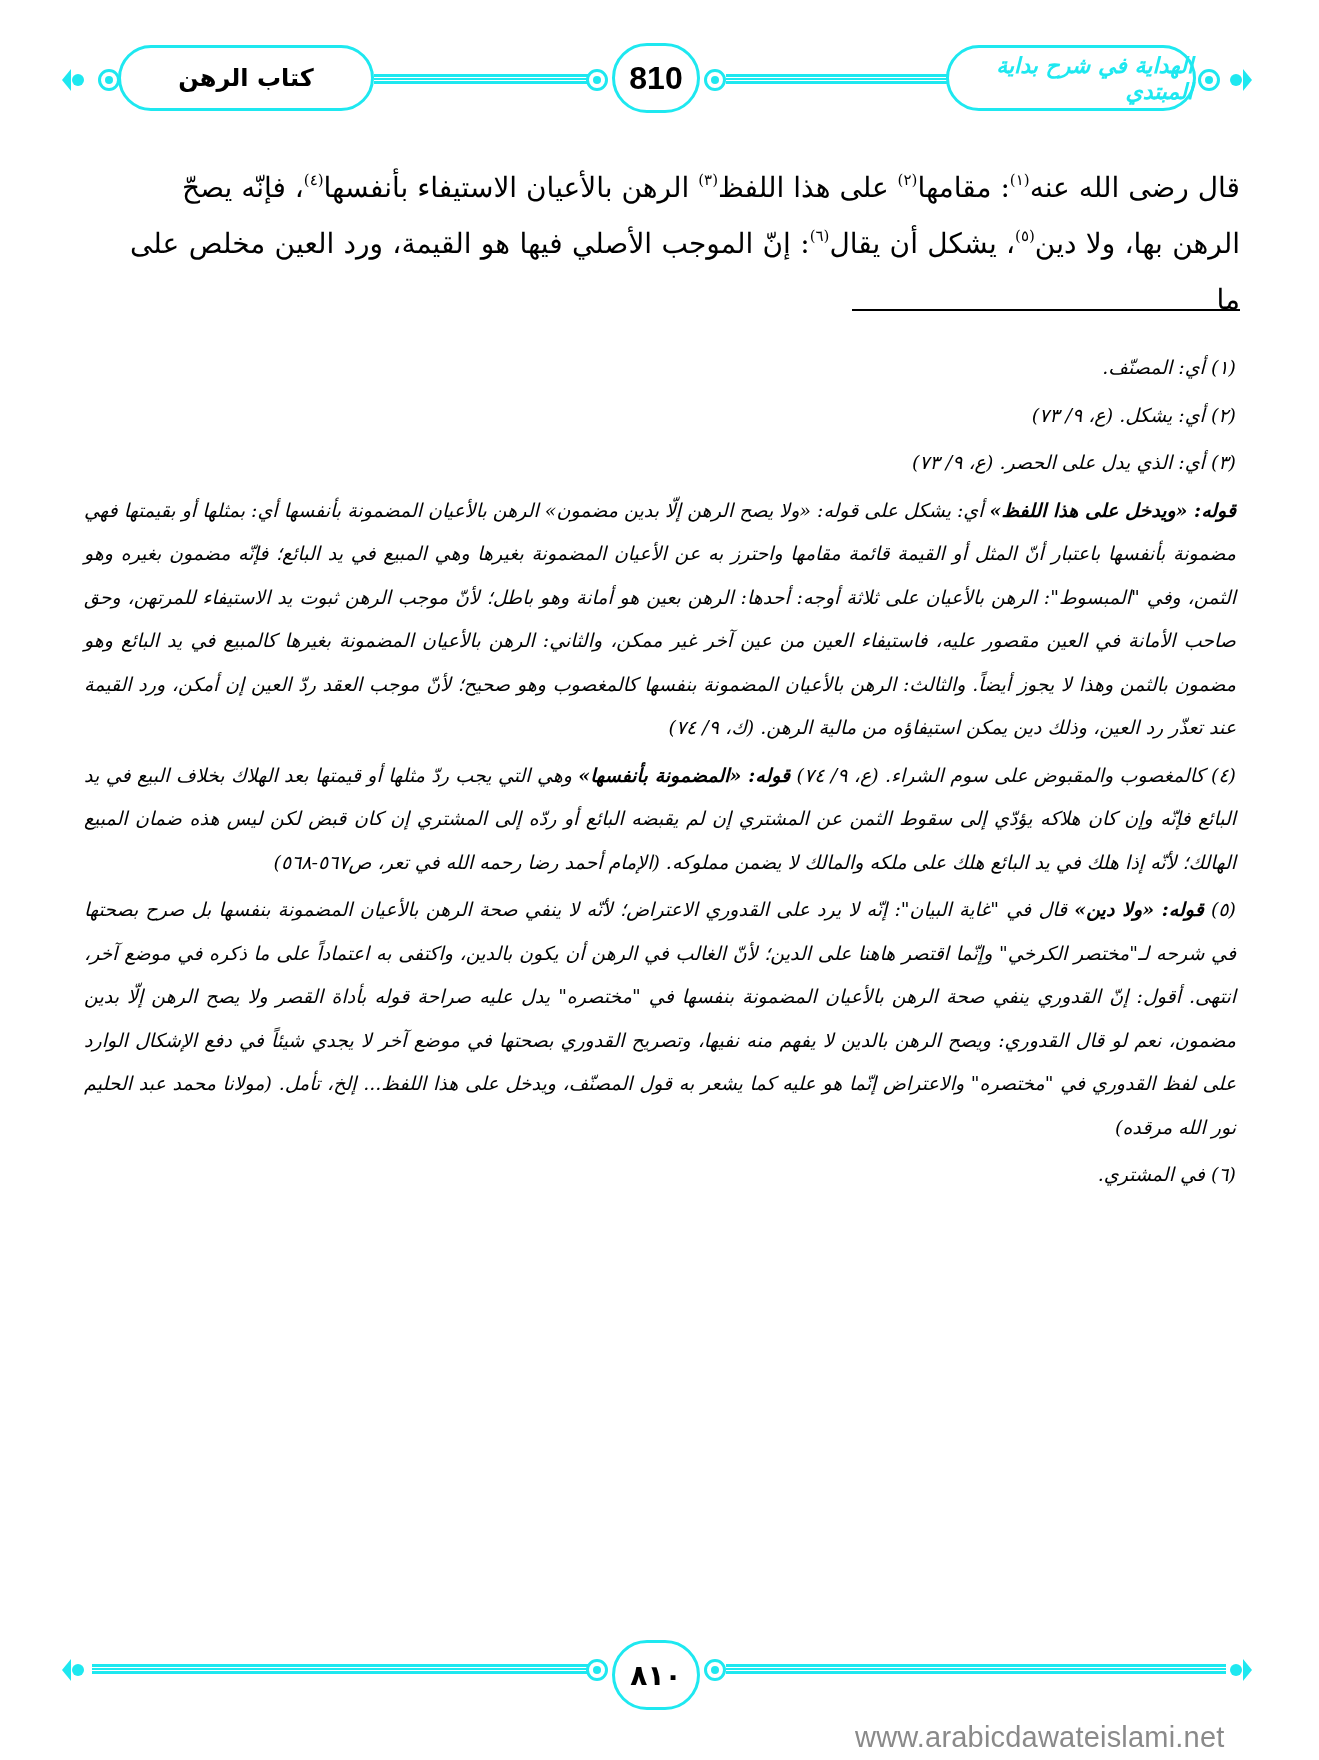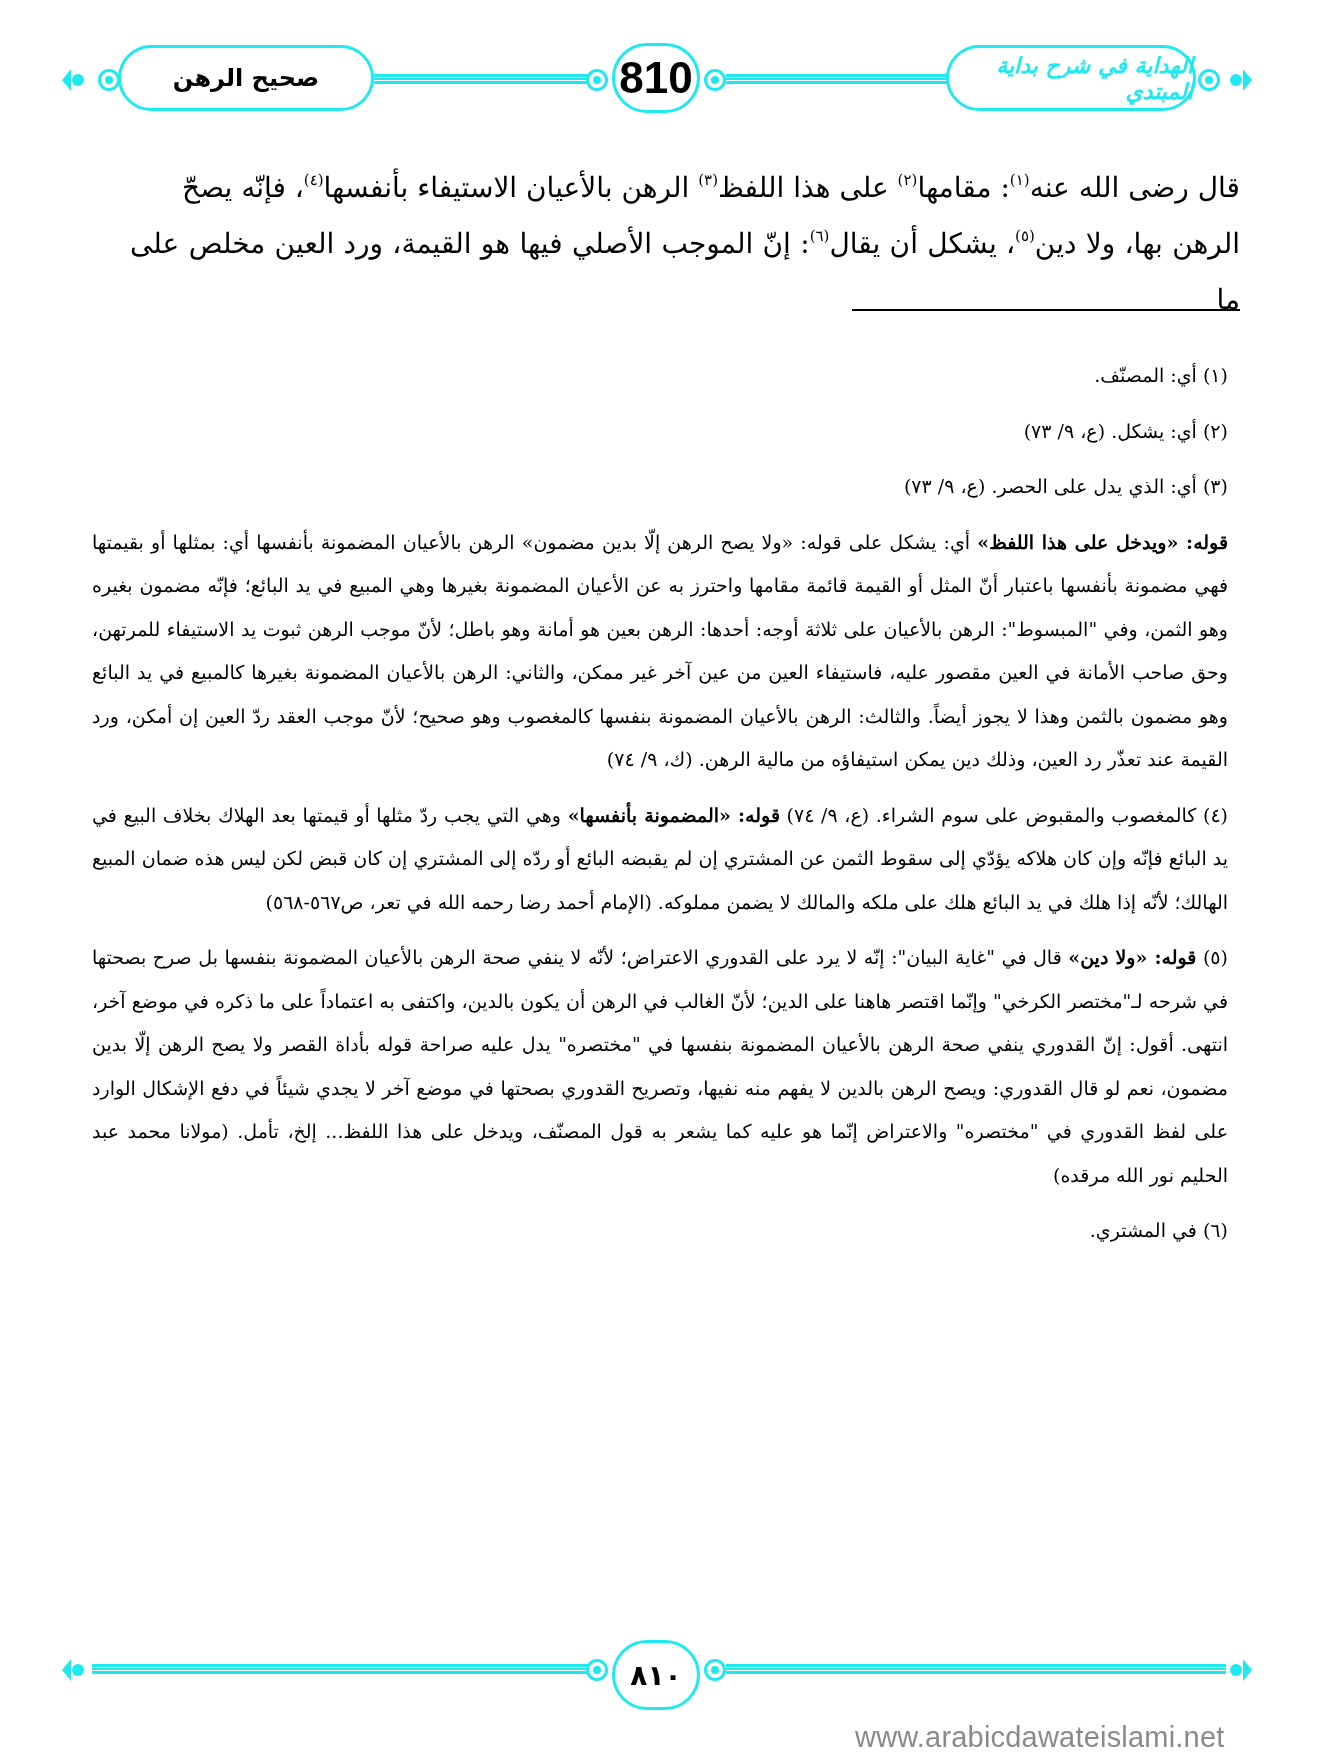--- a/index.html
+++ b/index.html
@@ -16,46 +16,46 @@
   .cap.right::before { right: 10px; }
   .cap::after { content: ""; position: absolute; top: 2px; width: 0; height: 0; border-top: 11px solid transparent; border-bottom: 11px solid transparent; }
   .cap.left::after { left: 0; border-right: 9px solid #1ee8f0; }
   .cap.right::after { right: 0; border-left: 9px solid #1ee8f0; }
   .cart { position: absolute; border: 3px solid #1ee8f0; background: #fff; border-radius: 34px;
           display: flex; align-items: center; justify-content: center; box-sizing: border-box; }
   .knot { position: absolute; width: 22px; height: 22px; border: 3px solid #1ee8f0; border-radius: 50%; background: #fff; box-sizing: border-box; }
   .knot::after { content: ""; position: absolute; left: 4px; top: 4px; width: 8px; height: 8px; border-radius: 50%; background: #1ee8f0; }
 
   .chapter-title { font-family: "DejaVu Sans", sans-serif; font-weight: bold; font-size: 24px; direction: rtl; }
-  .page-num { font-family: "Liberation Sans", sans-serif; font-weight: bold; font-size: 44px; }
+  .page-num { font-family: "Liberation Sans", sans-serif; font-weight: bold; font-size: 32px; }
   .book-title { font-family: "DejaVu Serif", serif; font-style: italic; font-size: 22px; color: #1ee8f0; direction: rtl; font-weight: bold; padding-left: 21px; }
   .page-num-ar { font-family: "DejaVu Sans", sans-serif; font-weight: bold; font-size: 28px; }
 
   
   .main-text { position: absolute; left: 130px; top: 160px; width: 1110px; direction: rtl; text-align: justify;
                text-align-last: right; font-size: 28px; line-height: 56px; }
   sup { font-size: 15px; vertical-align: 12px; line-height: 0; }
   .sep { position: absolute; left: 852px; top: 309px; width: 388px; height: 2px; background: #000; }
 
   .notes { position: absolute; left: 80px; top: 342px; width: 1160px; direction: rtl;
            font-size: 19px; line-height: 43.5px; }
-  .note { margin: 12px; text-align: justify; }
+  .note { margin: 4px; text-align: justify; font-style: italic; }
   .b { font-weight: bold; }
 
   .watermark { position: absolute; left: 855px; top: 1700px; font-family: "Liberation Sans", sans-serif;
                font-size: 29px; color: #8a8a8a; letter-spacing: 0.2px; margin-top: 21px; }
 </style>
 </head>
 <body>
 
 <div class="orn-bar" style="top:40px;">
   <div class="cap left" style="left:62px; top:27px;"></div>
   <div class="knot" style="left:98px; top:29px;"></div>
   <div class="cart" style="left:118px; top:5px; width:256px; height:66px;">
-    <span class="chapter-title">صحيح الرهن</span>
+    <span class="chapter-title">كتاب الرهن</span>
   </div>
   <div class="rule" style="left:374px; width:216px; top:34px;"></div>
   <div class="knot" style="left:586px; top:29px;"></div>
   <div class="cart" style="left:612px; top:3px; width:88px; height:70px; border-radius:36px;">
     <span class="page-num">810</span>
   </div>
   <div class="knot" style="left:704px; top:29px;"></div>
   <div class="rule" style="left:726px; width:226px; top:34px;"></div>
   <div class="cart" style="left:946px; top:5px; width:250px; height:66px;">
     <span class="book-title">الهداية في شرح بداية المبتدي</span>

